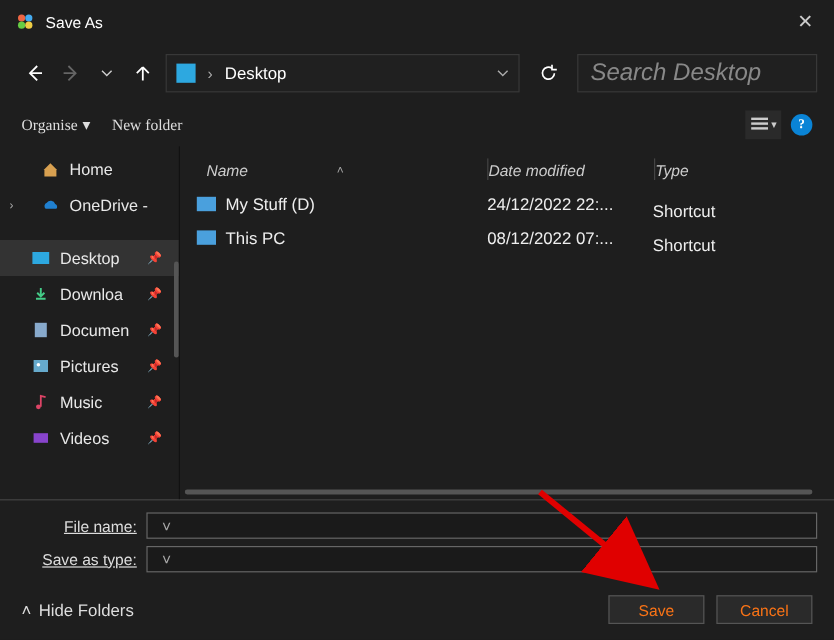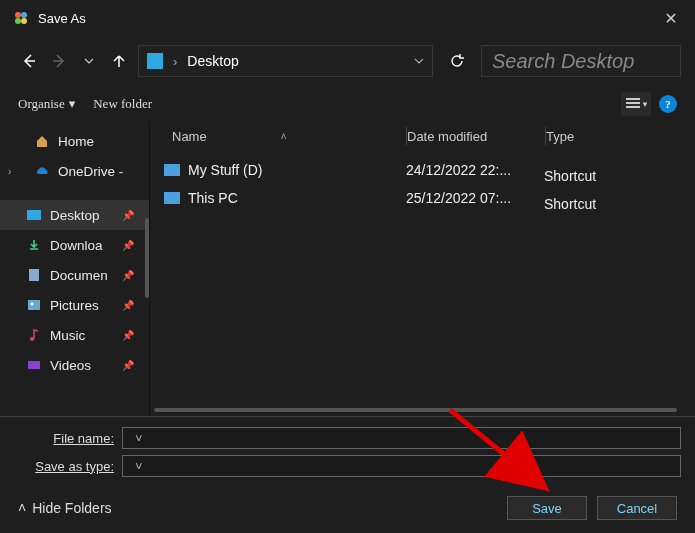--- a/index.html
+++ b/index.html
@@ -71,22 +71,22 @@
   position: relative; white-space: nowrap; overflow: hidden;
 }
 .sb-item.top { padding-left: 34px; }
 .sb-item.selected { background: #333; }
 .sb-item .pin { position: absolute; right: 14px; color: #888; font-size: 10px; }
 .sb-item .exp { position:absolute; left:8px; color:#aaa; font-size:10px; }
 .sb-item .ico { width:16px; height:16px; display:flex; align-items:center; justify-content:center; }
 
 .filepane { flex: 1; display: flex; flex-direction: column; }
 .cols {
-  height: 28px; display: flex; align-items: center;
-  color: #ccc; font-size: 13px;
+  height: 28px; display: flex; align-items: flex-end;
+  color: #ccc; font-size: 13px; font-style: italic;
 }
 .col-name { width: 256px; padding-left: 22px; display:flex; align-items:center; gap:4px; }
 .col-date { width: 138px; }
 .col-type { flex: 1; }
 .col-sep { width:1px; height:18px; background:#444; }
 .rows { padding-top: 6px; }
 .row {
   height: 28px; display: flex; align-items: center; cursor: pointer;
   font-size: 14px; color: #eee;
 }
@@ -110,21 +110,21 @@
 .spellerr { border-bottom: 2px dotted #d04040; padding-bottom:0px; }
 
 .footer {
   position: absolute; bottom: 0; left: 0; right: 0; height: 50px;
   display: flex; align-items: center; padding: 0 18px;
 }
 .hide-folders { display:flex; align-items:center; gap:6px; cursor:pointer; color:#ddd; font-size:14px; }
 .btns { margin-left: auto; display:flex; gap:10px; }
 .btn {
   width: 80px; height: 24px; background: #2a2a2a; border: 1px solid #555;
-  color: #7dd3fc; font-size: 13px; cursor: pointer;
+  color: #f97316; font-size: 13px; cursor: pointer;
 }
 
 .arrow-overlay {
   position: absolute; pointer-events: none; z-index: 50;
 }
 </style>
 </head>
 <body>
 
 <div class="titlebar">
@@ -305,21 +305,21 @@
             <span>My Stuff (D)</span>
           </div>
         <div class="r-date">24/12/2022 22:...</div>
         <div class="r-type">Shortcut</div>
       </div>
       <div class="row">
         <div class="r-name">
             <span class="file-ico"></span>
             <span>This PC</span>
           </div>
-        <div class="r-date">25/12/2022 07:...</div>
+        <div class="r-date">08/12/2022 07:...</div>
         <div class="r-type">Shortcut</div>
       </div>
     </div>
     <div class="hscroll"></div>
   </div>
 </div>
 
 <div class="fields">
   <div class="field-row">
     <div class="field-label">File name:</div>

